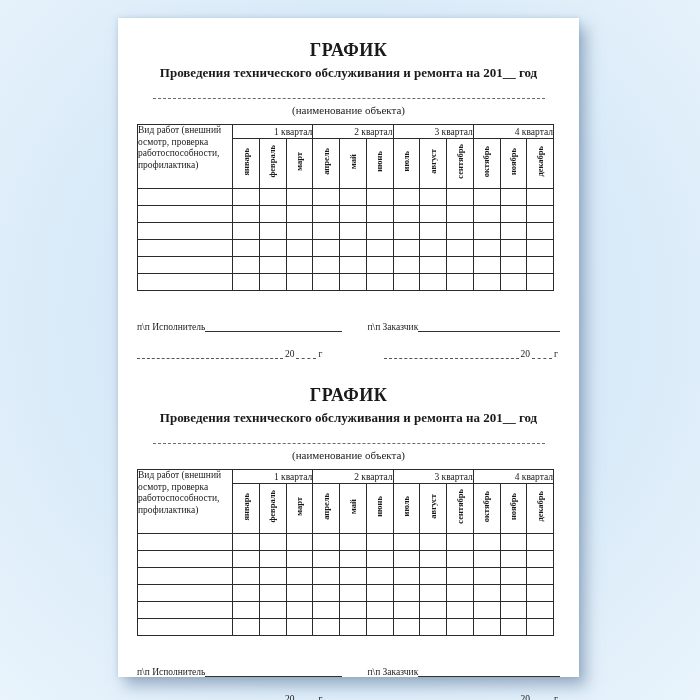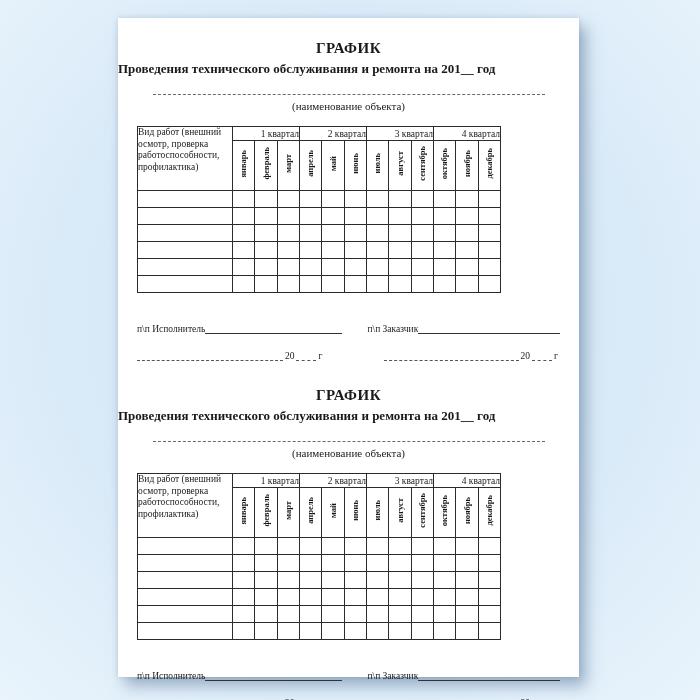--- a/index.html
+++ b/index.html
@@ -15,46 +15,46 @@
     left: 118px; top: 18px;
     width: 461px; height: 659px;
     background: #ffffff;
     box-shadow: 7px 9px 14px rgba(96,126,158,0.55), 0 0 5px rgba(96,126,158,0.25);
   }
   .form { padding-top: 22px; }
   .form.second { padding-top: 26px; }
   .title {
     text-align: center;
     font-weight: bold;
-    font-size: 15px;
+    font-size: 18px;
     letter-spacing: 0.5px;
   }
   .subtitle {
-    text-align: left;
+    text-align: center;
     font-weight: bold;
     font-size: 13px;
     margin-top: 4px;
   }
   .name-line {
     width: 392px;
     margin: 16px auto 0 auto;
     border-bottom: 1px dashed #6a6a6a;
     height: 2px;
   }
   .name-caption {
     text-align: center;
     font-size: 11px;
     margin-top: 5px;
     color: #222;
   }
   table.sched {
     border-collapse: collapse;
     table-layout: fixed;
-    width: 364px;
-    margin: 14px 0 0 19px;
+    width: 417px;
+    margin: 8px 0 0 19px;
     font-family: Liberation Serif, serif;
   }
   table.sched col.c-work { width: 95px; }
   table.sched td, table.sched th {
     border: 1px solid #2b2b2b;
     padding: 0;
     font-weight: normal;
   }
   th.work-head {
     font-size: 9.5px;

